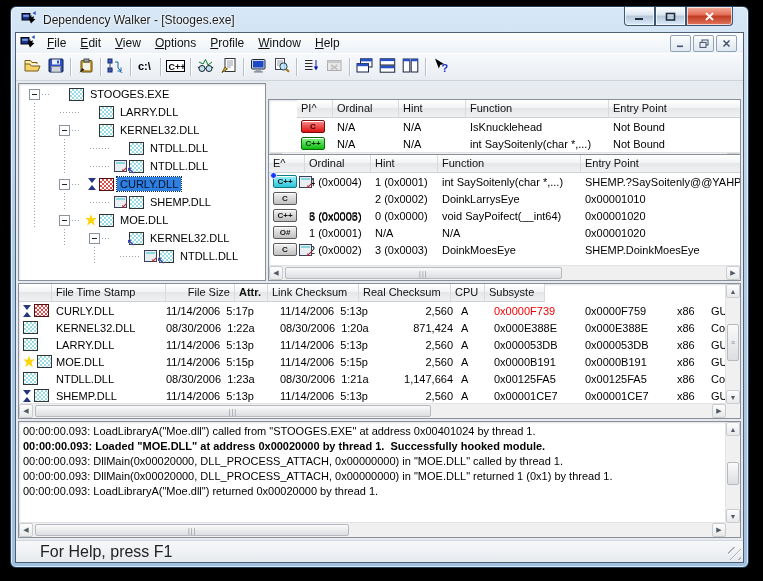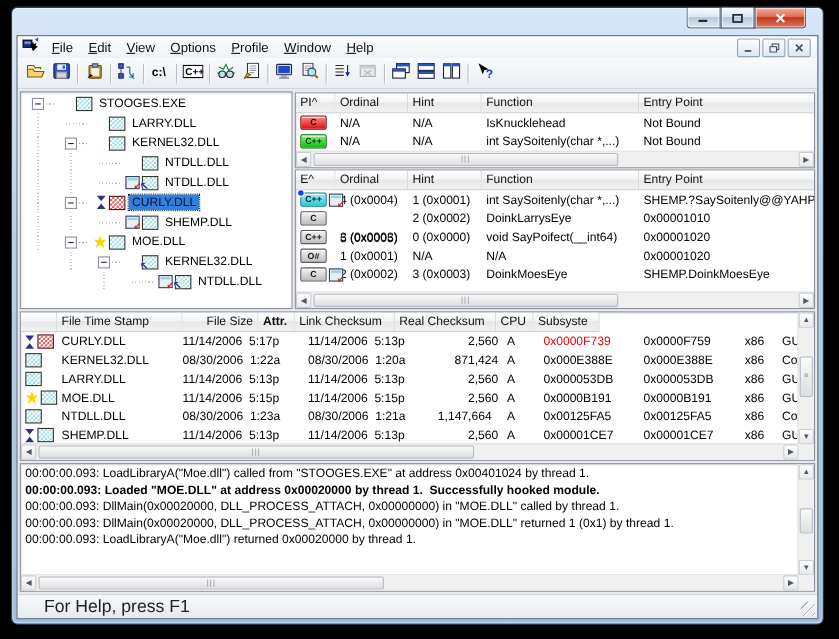--- a/index.html
+++ b/index.html
@@ -26,21 +26,21 @@
   .mdib{width:19px;height:15px;border:1px solid #94a3b4;background:linear-gradient(#fcfdfe,#dfe7ef);
     display:flex;align-items:center;justify-content:center;border-radius:2px;}
   .toolbar{height:26px;background:linear-gradient(#f7f9fb,#e9edf2);border-top:1px solid #fff;
     border-bottom:1px solid #cdd4dc;display:flex;align-items:center;padding:0 5px;flex:none;}
   .tbtn{width:23px;height:22px;display:flex;align-items:center;justify-content:center;border-radius:2px;flex:none;}
   .tsep{width:1px;height:18px;background:#b9bfc8;box-shadow:1px 0 0 #fff;margin:0 3px;flex:none;}
   
   .client{flex:1;position:relative;background:#e7ebf0;}
   .pane{position:absolute;background:#fff;border:1px solid #8a909b;box-shadow:inset 1px 1px 2px rgba(0,0,0,.12);overflow:hidden;}
   .pane.tree{left:2px;top:2px;width:246px;height:196px;}
-  .pane.pi{left:252px;top:3px;right:2px;height:67px;}
+  .pane.pi{left:252px;top:18px;right:2px;height:67px;padding-left:28px;}
   .pane.ex{left:252px;top:73px;right:2px;height:125px;}
   .pane.mod{left:2px;top:202px;right:2px;height:134px;}
   .pane.log{left:2px;top:340px;right:2px;bottom:2px;}
   
   .thead{display:flex;height:18px;flex:none;}
   .th{background:linear-gradient(#ffffff,#f3f4f5 45%,#e6e7e9 50%,#f0f1f2);border-right:1px solid #d9dadc;
      border-bottom:1px solid #cfd0d2;font-size:11px;color:#111;padding:2px 4px 0 4px;white-space:pre;overflow:hidden;flex:none;box-sizing:border-box;}
   .tr{display:flex;height:17px;align-items:center;}
   .td{font-size:11px;color:#000;padding:0 4px;white-space:pre;overflow:hidden;flex:none;box-sizing:border-box;}
   .td.r{text-align:right;}
@@ -101,20 +101,29 @@
   
   .statusbar{height:21px;flex:none;border-top:1px solid #cfd6de;background:linear-gradient(#f7f8fa,#e7eaee);
     display:flex;align-items:center;font-size:16px;color:#222;padding-left:24px;position:relative;}
   .grip{position:absolute;right:2px;bottom:2px;width:13px;height:13px;
     background:repeating-linear-gradient(135deg,transparent 0 4px,#a7adb6 4px 5px,#fff 5px 6px);}
 </style>
 </head>
 <body>
 
 <div class="window">
+  <div class="titlebar">
+    <span id="appicon1"><svg width="16" height="15" viewBox="0 0 16 15">
+          <rect x="1" y="3.5" width="8" height="6.5" fill="#16338f" stroke="#000"></rect>
+          <rect x="2.2" y="4.8" width="5.6" height="2" fill="#7e9ae0"></rect>
+          <path d="M10 13.5l4.5-4.5-2.3-.3 1-2.5-2.8 1.1.2-2.3-3 3z" fill="#000"></path>
+          <path d="M11.5 3.2l3.2-2.2v4z" fill="#2a50c8"></path>
+        </svg></span>
+    <span class="titletext">Dependency Walker - [Stooges.exe]</span>
+  </div>
   <div class="capbtns">
     <div class="cbtn">
         <svg width="11" height="9">
           <rect x="1" y="6" width="8" height="2" fill="#1e2c3c"></rect>
         </svg>
       </div>
     <div class="cbtn">
         <svg width="11" height="9">
           <rect x="1.5" y="1.5" width="8" height="6.5" fill="none" stroke="#1e2c3c" stroke-width="1.6"></rect>
         </svg>
@@ -610,21 +619,21 @@
               <span class="td" style="width: 34px;">x86</span>
               <span class="td" style="width: 60px;">GUI</span>
             </div>
             <div class="tr">
               <span class="iconcell" style="width: 33px;">
                 <span class="mi"></span>
               </span>
               <span class="td" style="width: 110px;">NTDLL.DLL</span>
               <span class="td" style="width: 114px;">08/30/2006  1:23a</span>
               <span class="td" style="width: 112px;">08/30/2006  1:21a</span>
-              <span class="td r" style="width: 69px; text-align: center;">1,147,664</span>
+              <span class="td r" style="width: 69px;">1,147,664</span>
               <span class="td" style="width: 33px;">A</span>
               <span class="td" style="width: 91px;">0x00125FA5</span>
               <span class="td" style="width: 92px;">0x00125FA5</span>
               <span class="td" style="width: 34px;">x86</span>
               <span class="td" style="width: 60px;">Console</span>
             </div>
             <div class="tr">
               <span class="iconcell" style="width: 33px;">
                 <span class="hg"></span>
                 <span class="mi"></span>

